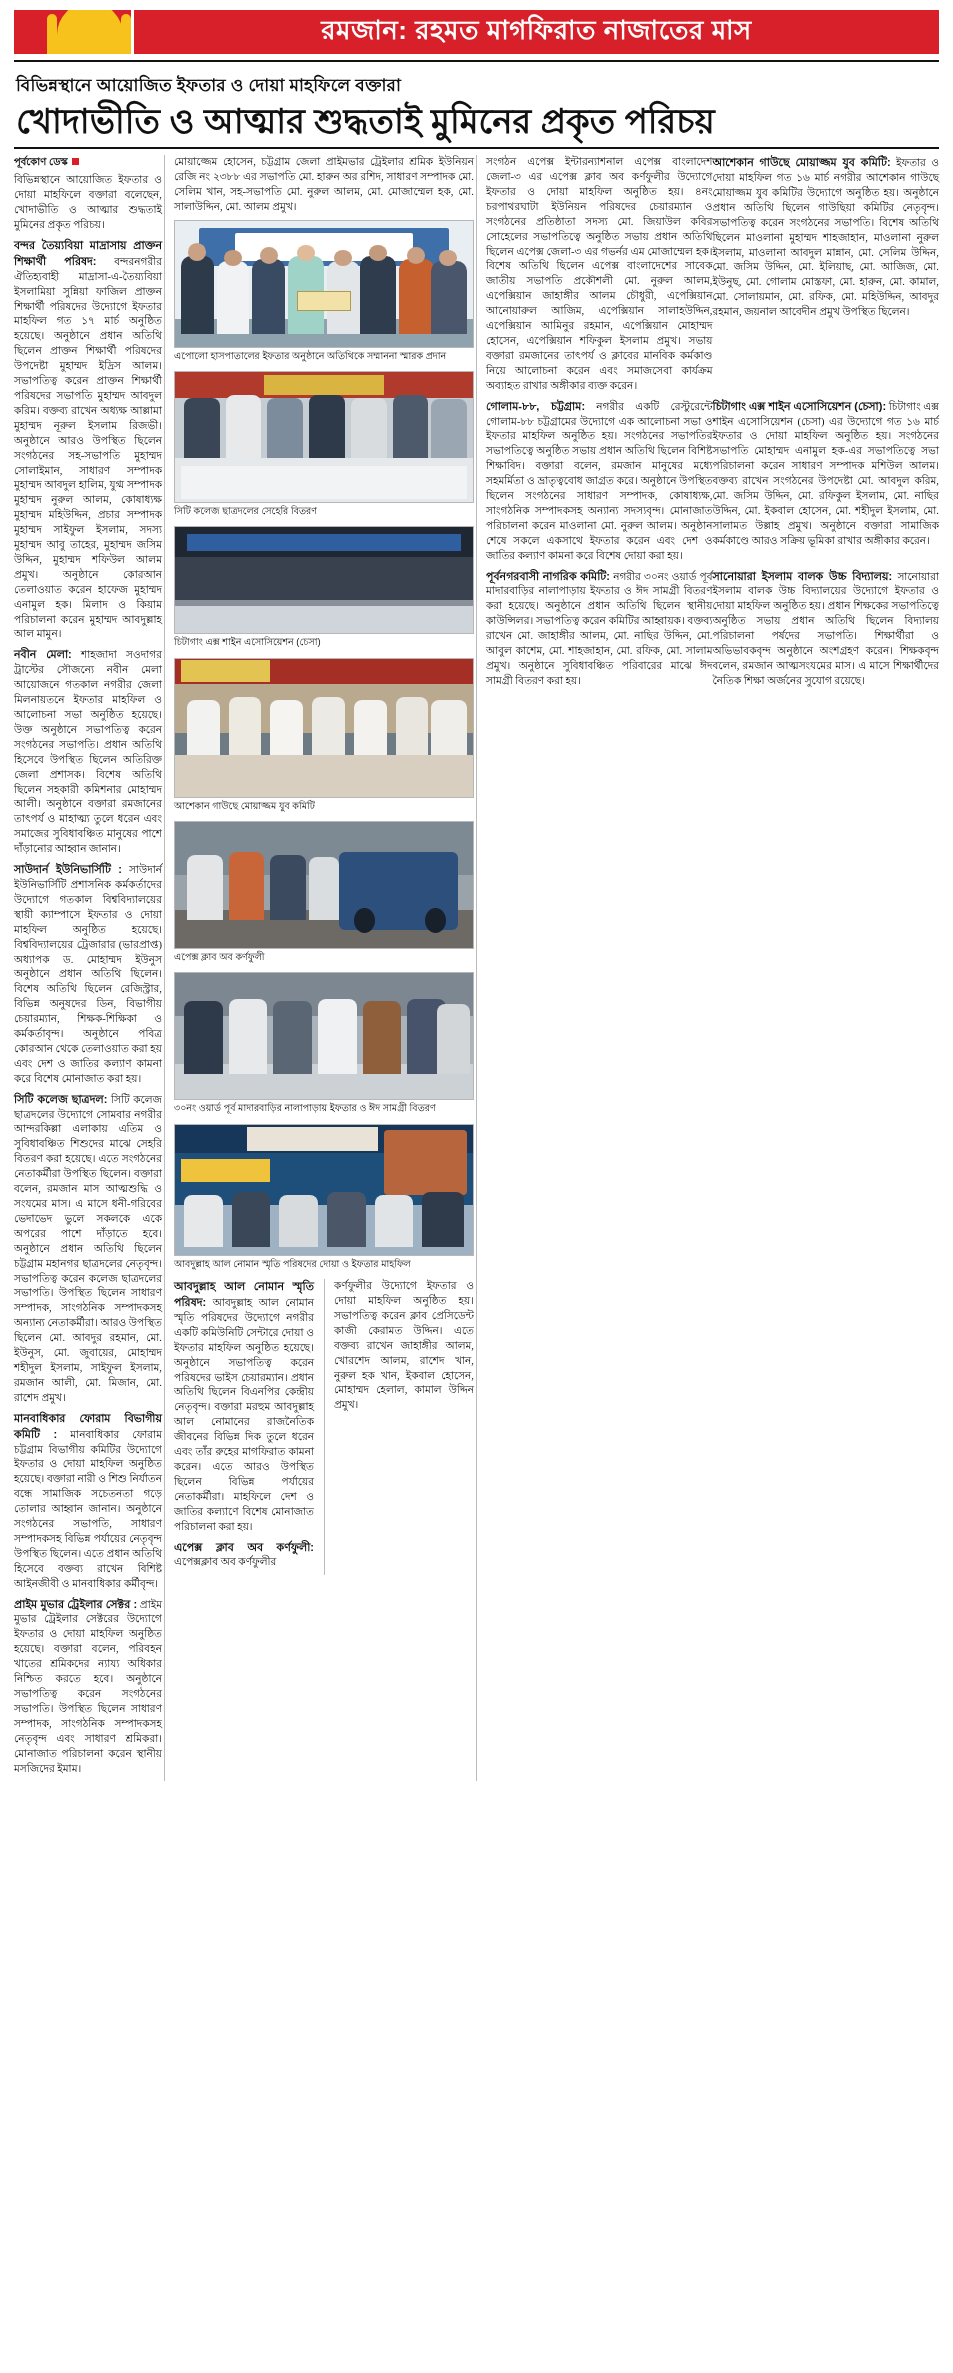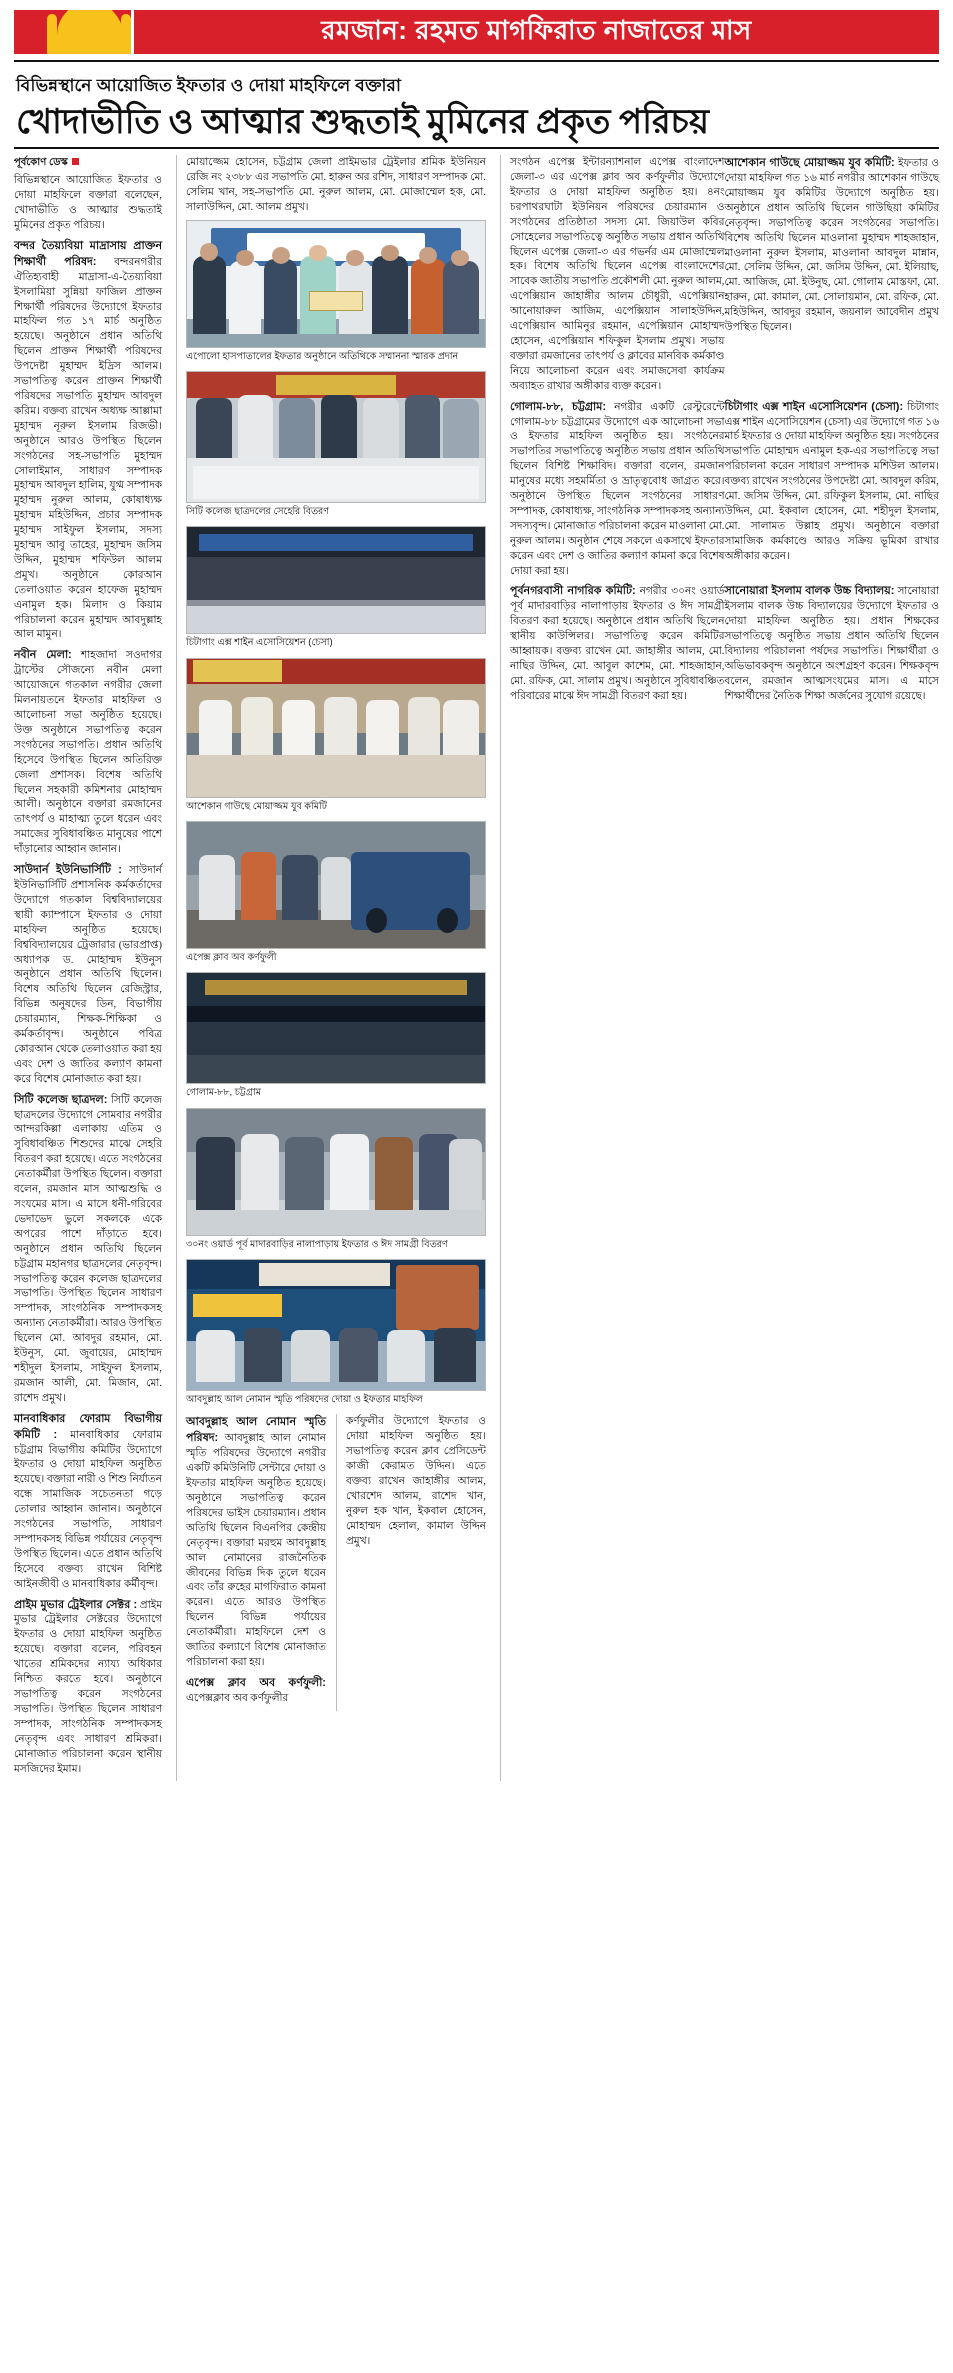--- a/index.html
+++ b/index.html
@@ -78,35 +78,35 @@
   
   .kicker {
     font-family: "Liberation Sans", sans-serif;
     font-size: 17px;
     font-weight: bold;
     color: #111;
     padding: 4px 0 2px 2px;
     letter-spacing: .2px;
   }
   .headline {
-    font-family: Liberation Serif, serif;
+    font-family: Liberation Sans, sans-serif;
     font-size: 34px;
     line-height: 1.15;
     font-weight: bold;
     color: #111;
     padding: 0 0 6px 2px;
     border-bottom: 2px solid #111;
     margin-bottom: 6px;
   }
 
   
   .body-grid {
     display: grid;
     grid-template-columns: 148px 310px 1fr;
-    column-gap: 14px;
+    column-gap: 2px;
   }
   .col { font-size: 10.5px; line-height: 1.42; text-align: justify; }
   .col.left  { width: 148px; }
   .col.mid   { width: 310px; }
   .col.right { }
 
   .byline {
     font-family: "Liberation Sans", sans-serif;
     font-weight: bold;
     font-size: 10px;
@@ -285,32 +285,20 @@
             <div style="position:absolute;left:84%;bottom:12%;width:7%;height:20%;background:#17202b;border-radius:50%;"></div>
             <div style="position:absolute;left:4%;bottom:22%;width:12%;height:52%;background:#e3e5e6;border-radius:8px 8px 0 0;"></div>
             <div style="position:absolute;left:18%;bottom:22%;width:12%;height:54%;background:#c8663a;border-radius:8px 8px 0 0;"></div>
             <div style="position:absolute;left:32%;bottom:22%;width:12%;height:52%;background:#3b4a5e;border-radius:8px 8px 0 0;"></div>
             <div style="position:absolute;left:45%;bottom:22%;width:10%;height:50%;background:#d9dde0;border-radius:8px 8px 0 0;"></div>
           </div>
         </div>
         <div class="cap">এপেক্স ক্লাব অব কর্ণফুলী</div>
       </div>
 
-      <div class="ph-wrap">
-        <div class="photo" style="height:112px;background:#16202c;">
-          <div class="scene">
-            <div style="position:absolute;inset:0;background:#0f1822;"></div>
-            <div style="position:absolute;left:0;top:0;width:100%;height:30%;background:#20303f;"></div>
-            <div style="position:absolute;left:6%;top:6%;width:88%;height:14%;background:#d8a63a;opacity:.8;"></div>
-            <div style="position:absolute;left:0;bottom:0;width:100%;height:26%;background:#3b4653;"></div>
-            <div style="position:absolute;left:0;bottom:26%;width:100%;height:30%;background:#2a3543;"></div>
-          </div>
-        </div>
-        <div class="cap">গোলাম-৮৮, চট্টগ্রাম</div>
-      </div>
 
       <div class="ph-wrap">
         <div class="photo" style="height:128px;background:#9fa8ae;">
           <div class="scene">
             <div style="position:absolute;inset:0;background:#aab3b9;"></div>
             <div style="position:absolute;left:0;top:0;width:100%;height:34%;background:#7d8791;"></div>
             <div style="position:absolute;left:0;bottom:0;width:100%;height:28%;background:#cbd1d5;"></div>
             <div style="position:absolute;left:3%;bottom:20%;width:13%;height:58%;background:#2e3a49;border-radius:8px 8px 0 0;"></div>
             <div style="position:absolute;left:18%;bottom:20%;width:13%;height:60%;background:#e7e9ea;border-radius:8px 8px 0 0;"></div>
             <div style="position:absolute;left:33%;bottom:20%;width:13%;height:58%;background:#5a6673;border-radius:8px 8px 0 0;"></div>

